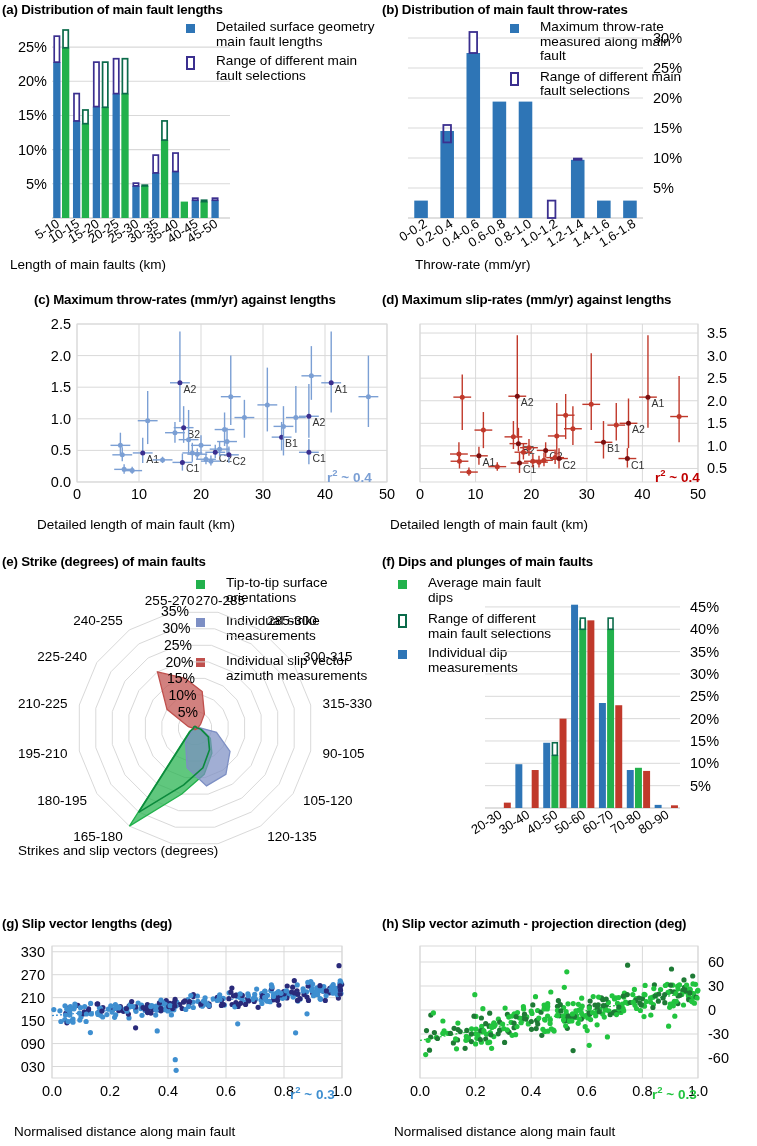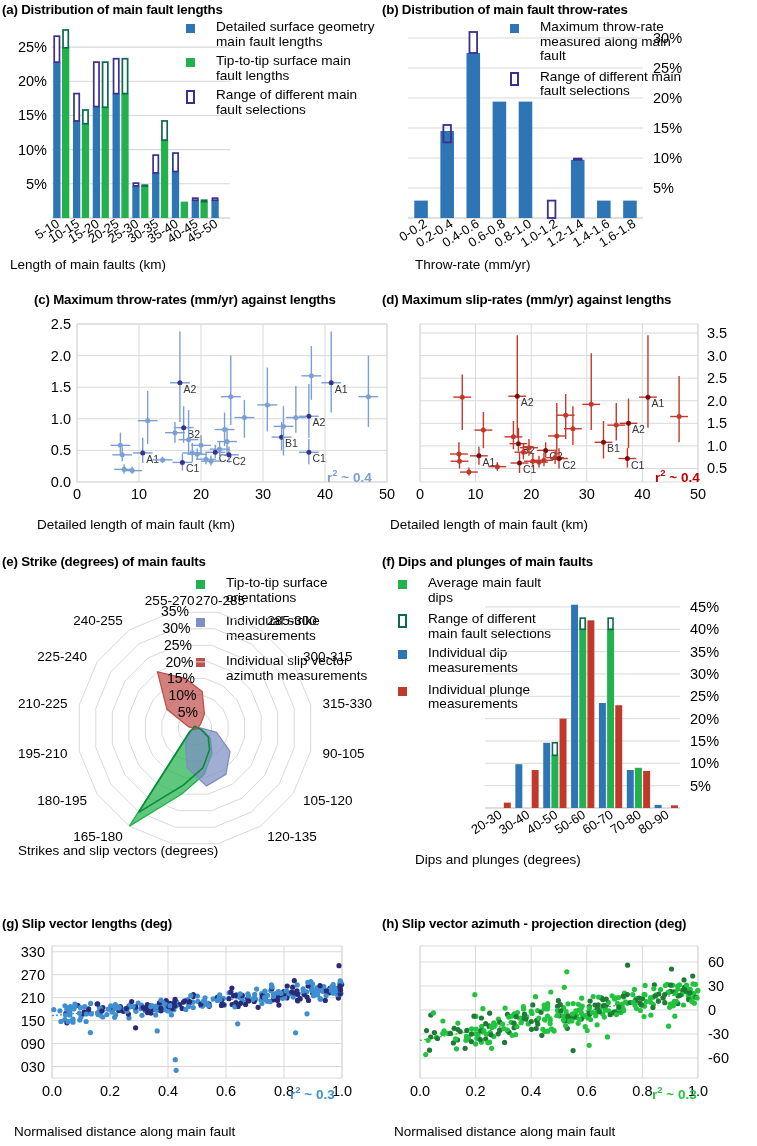--- a/index.html
+++ b/index.html
@@ -22,24 +22,20 @@
 
 <div class="page">
 
   <div class="panel" style="left:0;top:0;width:380px;height:280px;">
     <div class="ptitle" style="position:absolute;left:2px;top:2px;">(a) Distribution of main fault lengths</div>
 
     <div style="position:absolute;left:186px;top:20px;width:194px;">
       <div class="legrow">
         <span class="sw" style="background:#2e75b6;"></span>
         <span class="legtext">Detailed surface geometry main fault lengths</span>
-      </div>
-      <div class="legrow" style="margin-top:5px;">
-        <span class="sw" style="background:#22b14c;"></span>
-        <span class="legtext">Tip-to-tip surface main fault lengths</span>
       </div>
       <div class="legrow" style="margin-top:5px;">
         <span class="swhollow"></span>
         <span class="legtext">Range of different main fault selections</span>
       </div>
     </div>
 
     <svg id="a-svg" width="380" height="250" style="position:absolute;left:0;top:18px;">
         <line x1="52" y1="165.8181818181818" x2="230" y2="165.8181818181818" stroke="#d9d9d9" stroke-width="1.1"></line>
         <text x="47" y="170.8181818181818" text-anchor="end" font-size="14.5" font-family="&quot;Liberation Sans&quot;,sans-serif">5%</text>
@@ -491,24 +487,20 @@
         <span class="legtext">Average main fault dips</span>
       </div>
       <div class="legrow" style="margin-top:7px;">
         <span class="swhollow g"></span>
         <span class="legtext">Range of different main fault selections</span>
       </div>
       <div class="legrow" style="margin-top:5px;">
         <span class="sw" style="background:#2e75b6;"></span>
         <span class="legtext">Individual dip measurements</span>
       </div>
-      <div class="legrow" style="margin-top:7px;">
-        <span class="sw" style="background:#c0392b;"></span>
-        <span class="legtext">Individual plunge measurements</span>
-      </div>
     </div>
 
     <svg id="f-svg" width="377" height="290" style="position:absolute;left:0;top:18px;">
         <line x1="105" y1="215.6595744680851" x2="300" y2="215.6595744680851" stroke="#d9d9d9" stroke-width="1"></line>
         <text x="310" y="220.6595744680851" text-anchor="start" font-size="14.5" font-family="&quot;Liberation Sans&quot;,sans-serif">5%</text>
         <line x1="105" y1="193.31914893617022" x2="300" y2="193.31914893617022" stroke="#d9d9d9" stroke-width="1"></line>
         <text x="310" y="198.31914893617022" text-anchor="start" font-size="14.5" font-family="&quot;Liberation Sans&quot;,sans-serif">10%</text>
         <line x1="105" y1="170.97872340425533" x2="300" y2="170.97872340425533" stroke="#d9d9d9" stroke-width="1"></line>
         <text x="310" y="175.97872340425533" text-anchor="start" font-size="14.5" font-family="&quot;Liberation Sans&quot;,sans-serif">15%</text>
         <line x1="105" y1="148.63829787234044" x2="300" y2="148.63829787234044" stroke="#d9d9d9" stroke-width="1"></line>
@@ -545,21 +537,20 @@
         <rect x="235.26428571428573" y="135.2340425531915" width="6.964285714285714" height="102.7659574468085" fill="#c0392b"></rect>
         <text x="234.2571428571429" y="247" text-anchor="end" font-size="13" font-family="&quot;Liberation Sans&quot;,sans-serif" transform="rotate(-32 234.2571428571429 247)">60-70</text>
         <rect x="246.79285714285714" y="200.02127659574467" width="6.964285714285714" height="37.978723404255334" fill="#2e75b6"></rect>
         <rect x="254.95714285714286" y="197.7872340425532" width="6.964285714285714" height="40.212765957446805" fill="#22b14c"></rect>
         <rect x="263.12142857142857" y="200.91489361702128" width="6.964285714285714" height="37.08510638297872" fill="#c0392b"></rect>
         <text x="262.1142857142857" y="247" text-anchor="end" font-size="13" font-family="&quot;Liberation Sans&quot;,sans-serif" transform="rotate(-32 262.1142857142857 247)">70-80</text>
         <rect x="274.65" y="234.87234042553192" width="6.964285714285714" height="3.1276595744680833" fill="#2e75b6"></rect>
         <rect x="290.9785714285714" y="235.31914893617022" width="6.964285714285714" height="2.6808510638297776" fill="#c0392b"></rect>
         <text x="289.97142857142853" y="247" text-anchor="end" font-size="13" font-family="&quot;Liberation Sans&quot;,sans-serif" transform="rotate(-32 289.97142857142853 247)">80-90</text>
       </svg>
-    <div class="axlabel" style="position:absolute;left:35px;top:300px;width:260px;">Dips and plunges (degrees)</div>
   </div>
 
   <div class="panel" style="left:0;top:880px;width:380px;height:266px;">
     <div class="ptitle" style="position:absolute;left:2px;top:36px;">(g) Slip vector lengths (deg)</div>
     <svg id="g-svg" width="380" height="180" style="position:absolute;left:0;top:58px;">
         <line x1="52" y1="128.52173913043478" x2="342" y2="128.52173913043478" stroke="#d9d9d9" stroke-width="1"></line>
         <line x1="52" y1="105.56521739130434" x2="342" y2="105.56521739130434" stroke="#d9d9d9" stroke-width="1"></line>
         <line x1="52" y1="82.6086956521739" x2="342" y2="82.6086956521739" stroke="#d9d9d9" stroke-width="1"></line>
         <line x1="52" y1="59.65217391304347" x2="342" y2="59.65217391304347" stroke="#d9d9d9" stroke-width="1"></line>
         <line x1="52" y1="36.69565217391303" x2="342" y2="36.69565217391303" stroke="#d9d9d9" stroke-width="1"></line>

